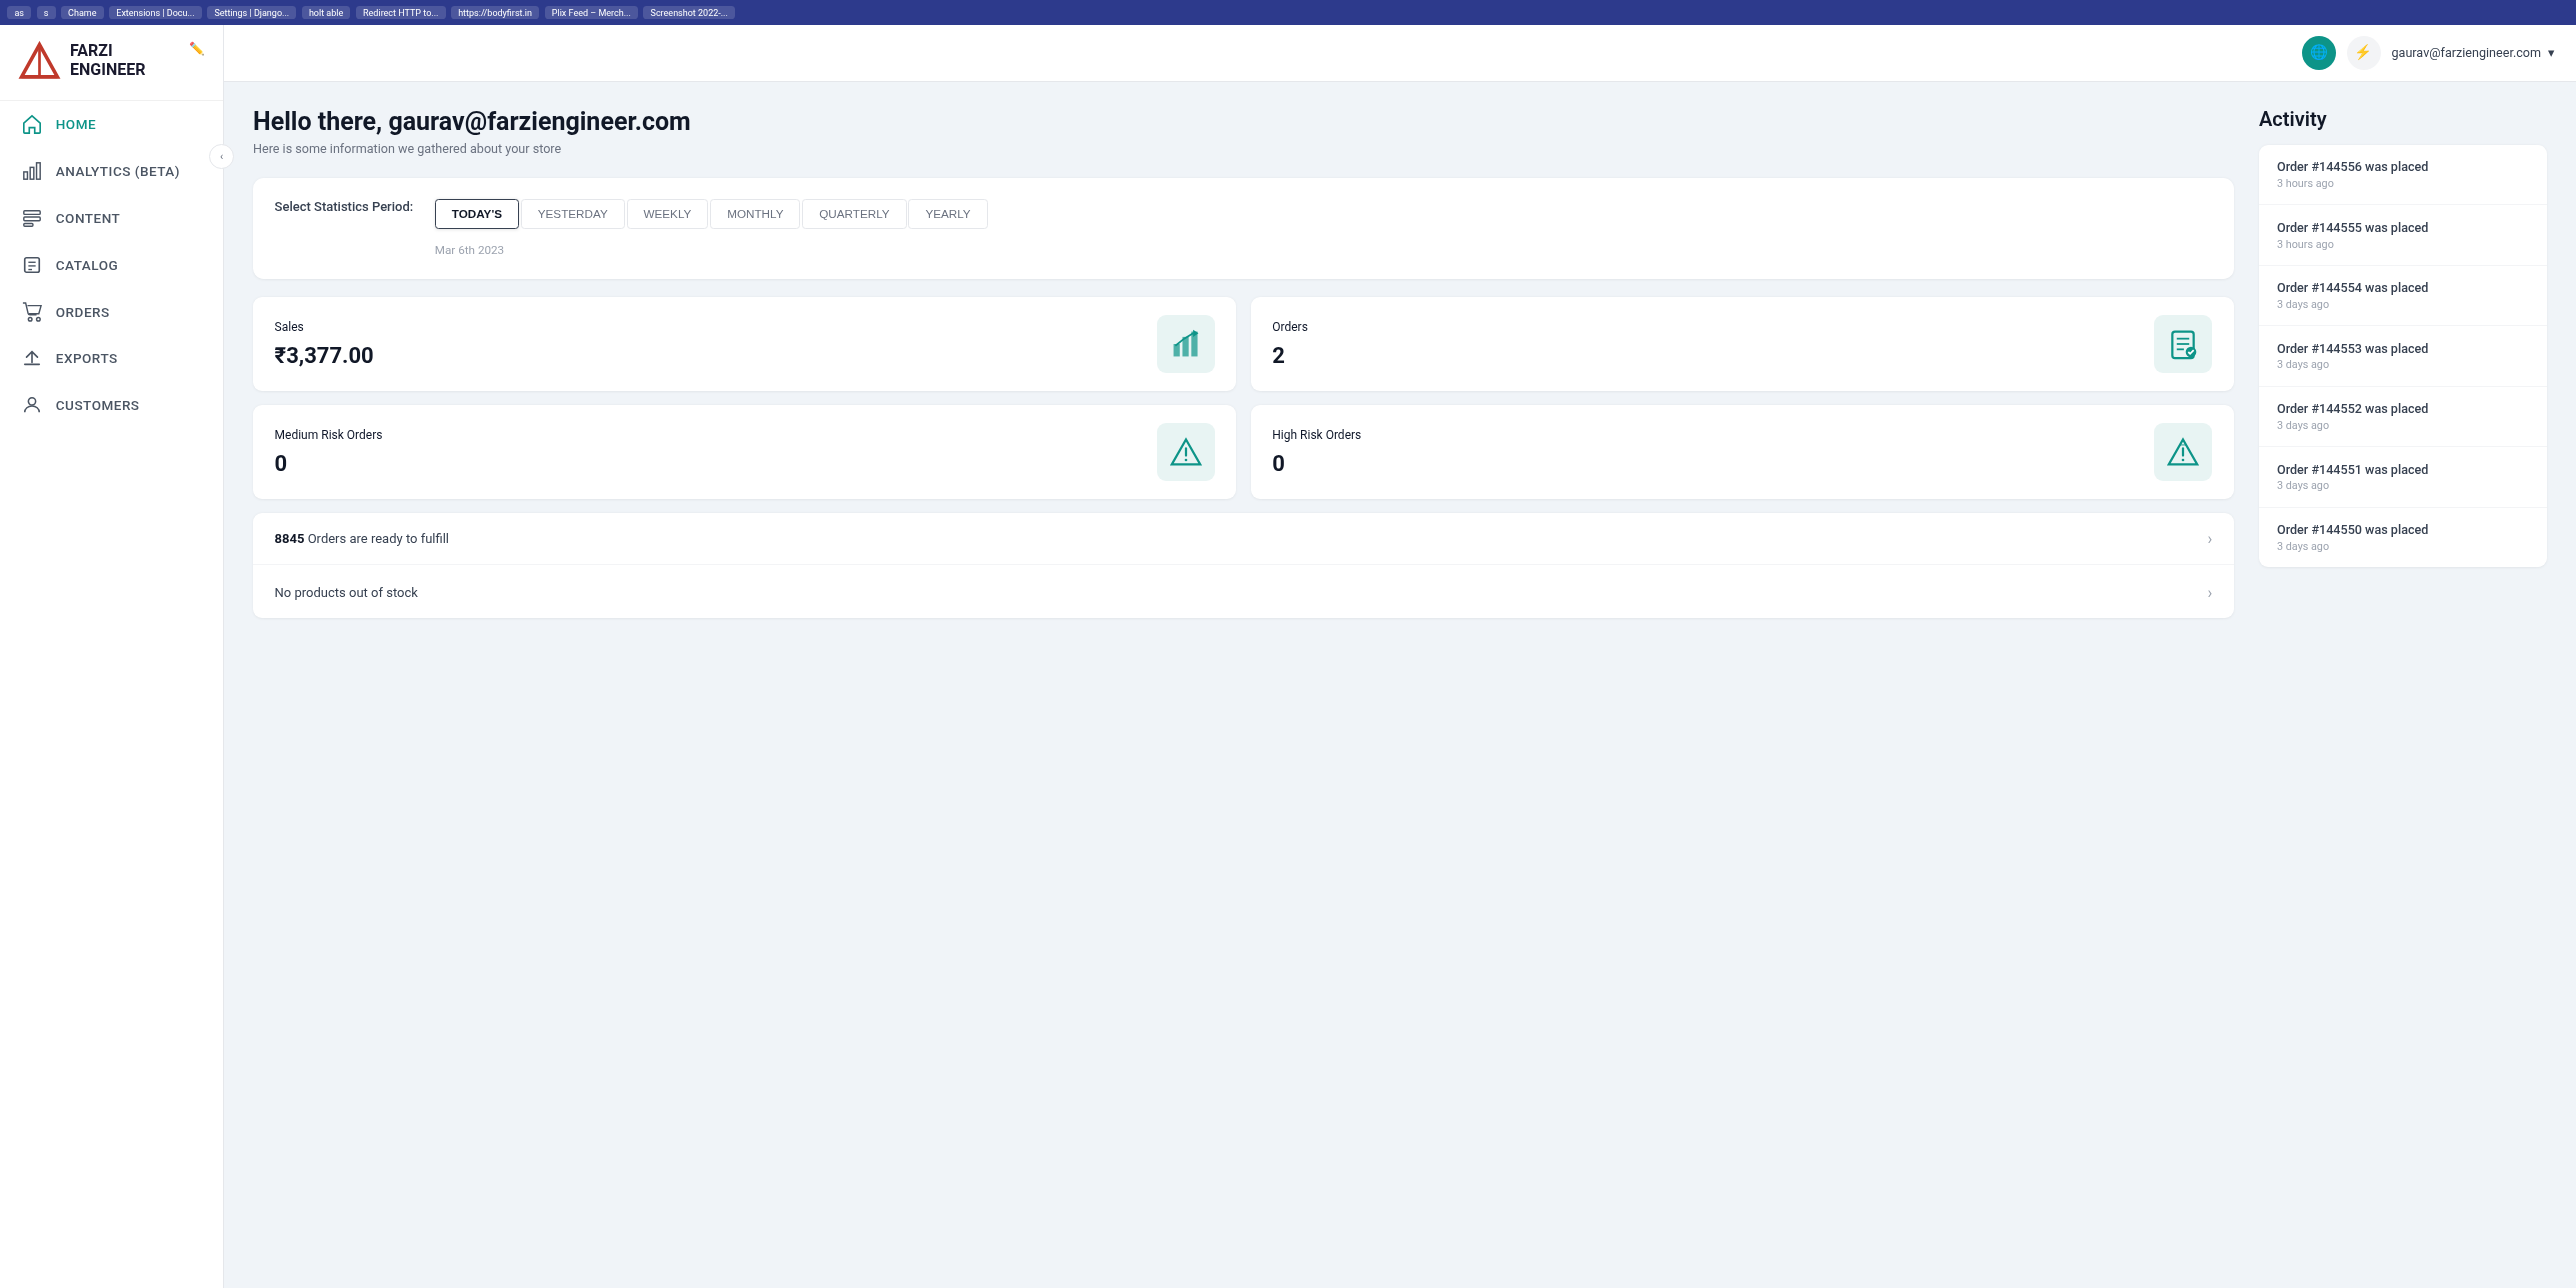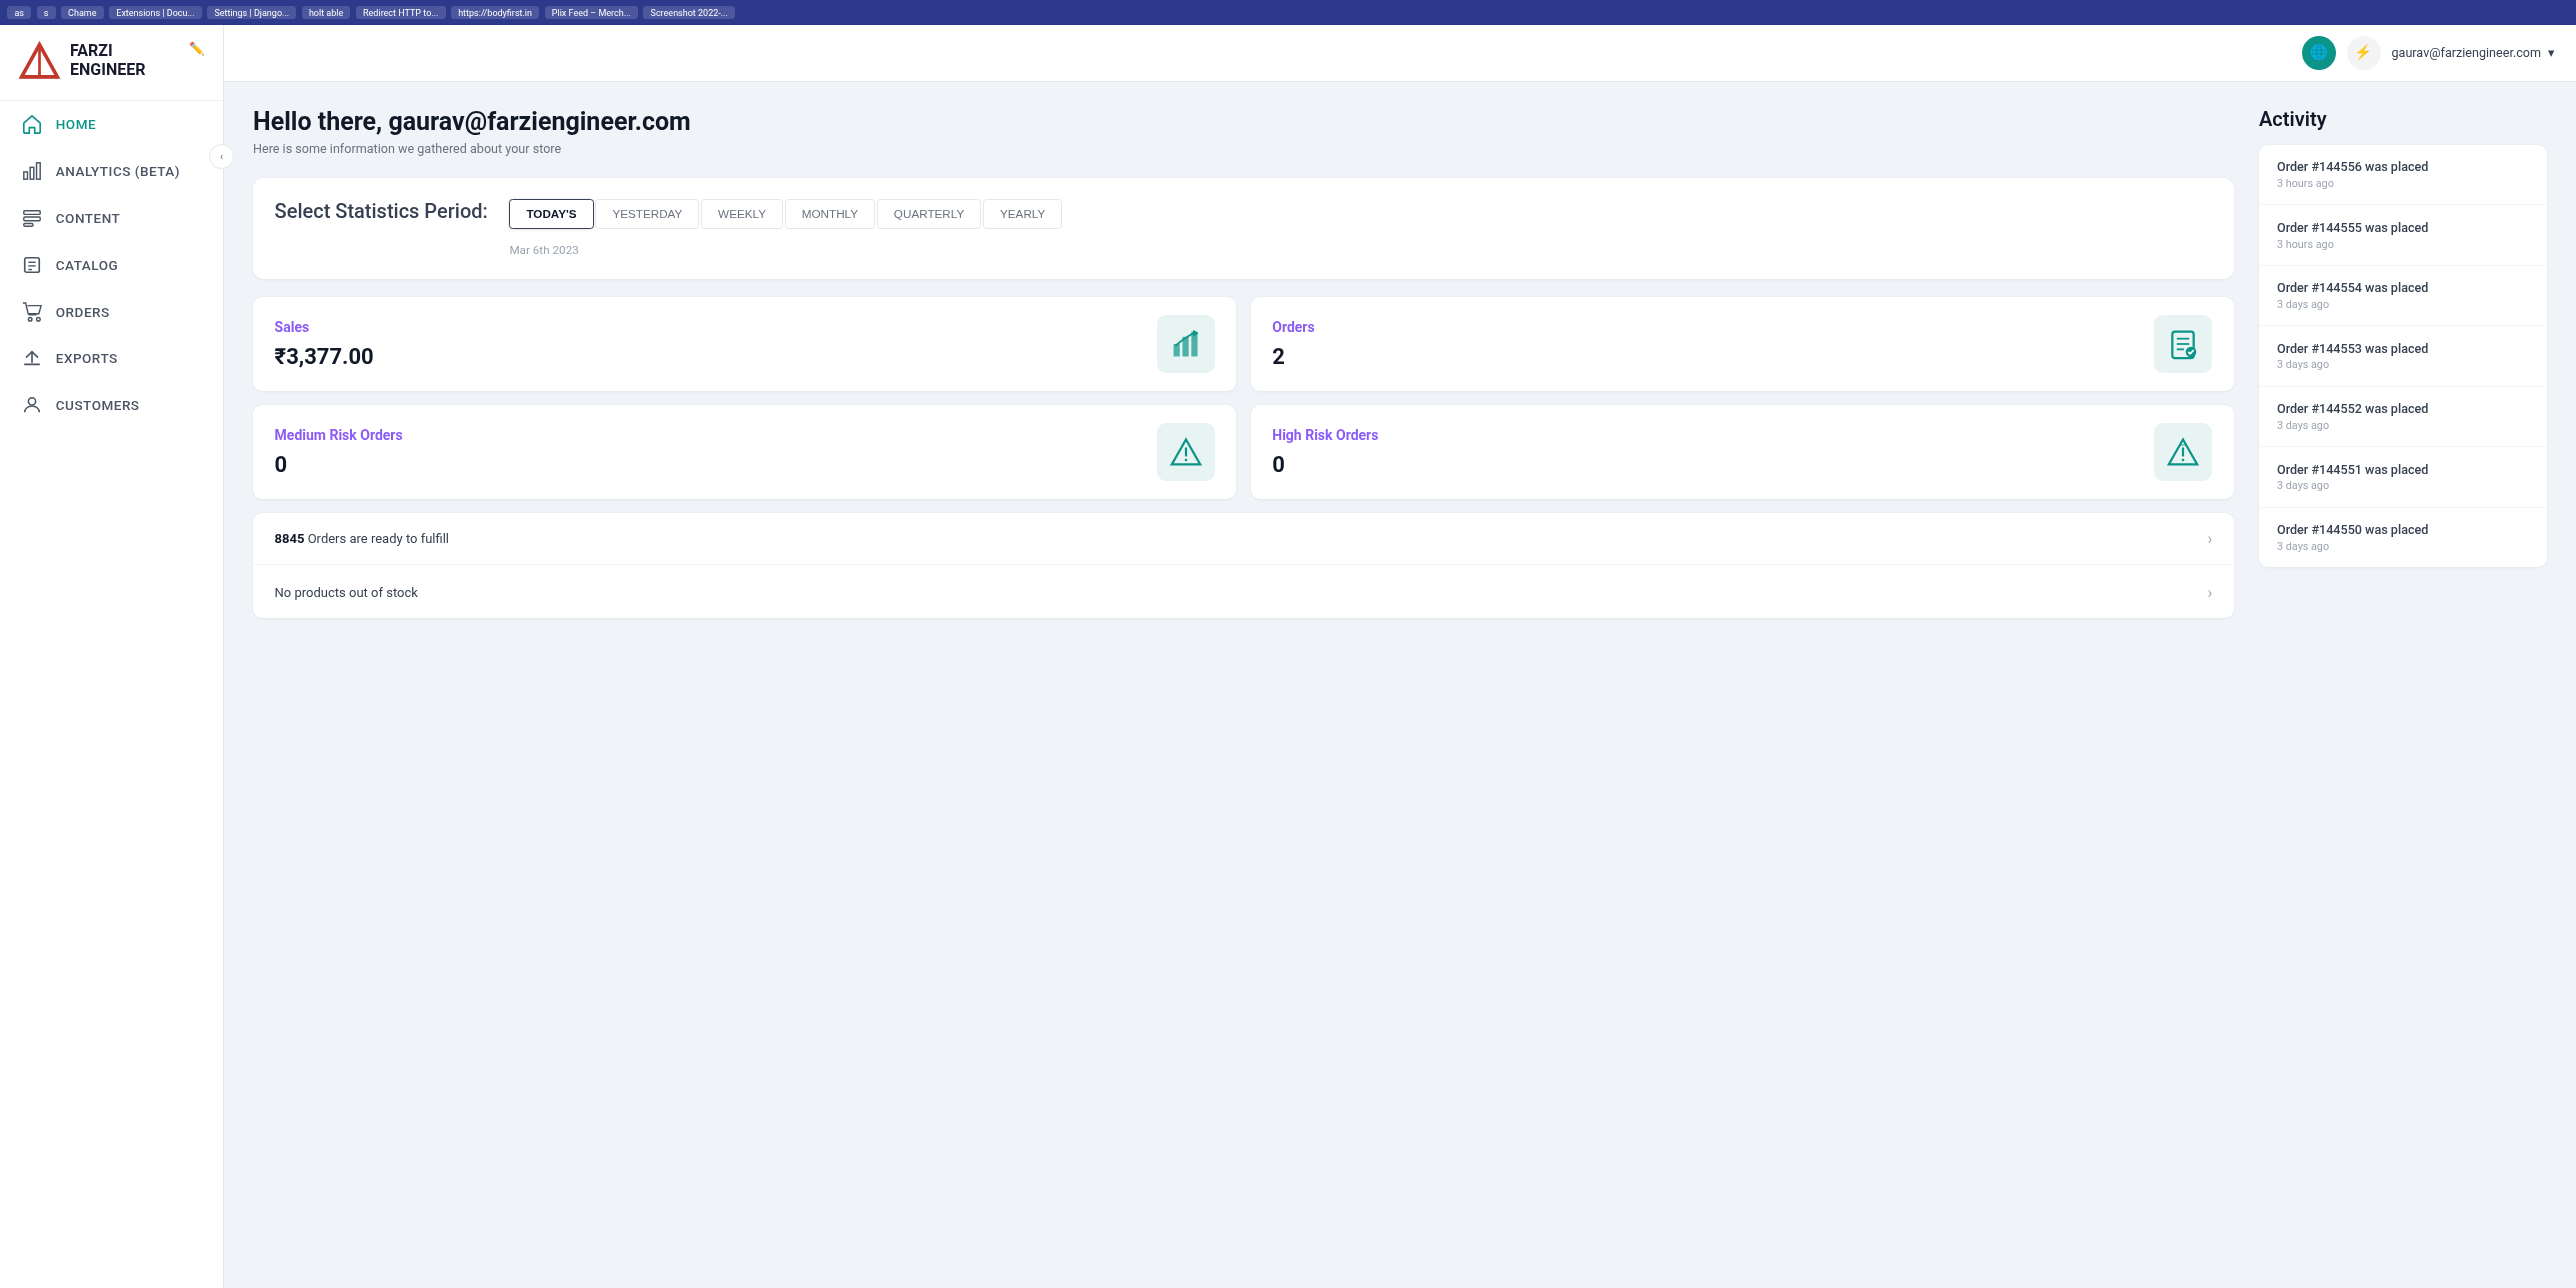--- a/index.html
+++ b/index.html
@@ -206,21 +206,21 @@
       box-shadow: 0 0.9px 2.7px rgba(0,0,0,0.06);
     }
 
     .period-selector {
       display: flex;
       align-items: flex-start;
       gap: 21.6px;
       margin-bottom: 0;
     }
     .period-label {
-      font-size: 20px;
+      font-size: 13px;
       font-weight: 500;
       color: #374151;
       white-space: nowrap;
     }
     .period-tabs {
       display: flex;
       gap: 1.8px;
       flex-wrap: wrap;
     }
     .period-tab {
@@ -255,23 +255,23 @@
     .metric-card {
       background: #fff;
       border-radius: 9px;
       padding: 18px 21.6px;
       display: flex;
       align-items: center;
       justify-content: space-between;
       box-shadow: 0 0.9px 2.7px rgba(0,0,0,0.06);
     }
     .metric-info h3 {
-      font-size: 14px;
-      font-weight: 700;
-      color: #8b5cf6;
+      font-size: 12px;
+      font-weight: 400;
+      color: #0f172a;
       margin-bottom: 9px;
     }
     .metric-value {
       font-size: 22px;
       font-weight: 700;
       color: #111827;
     }
     .metric-icon-box {
       width: 58px;
       height: 58px;

